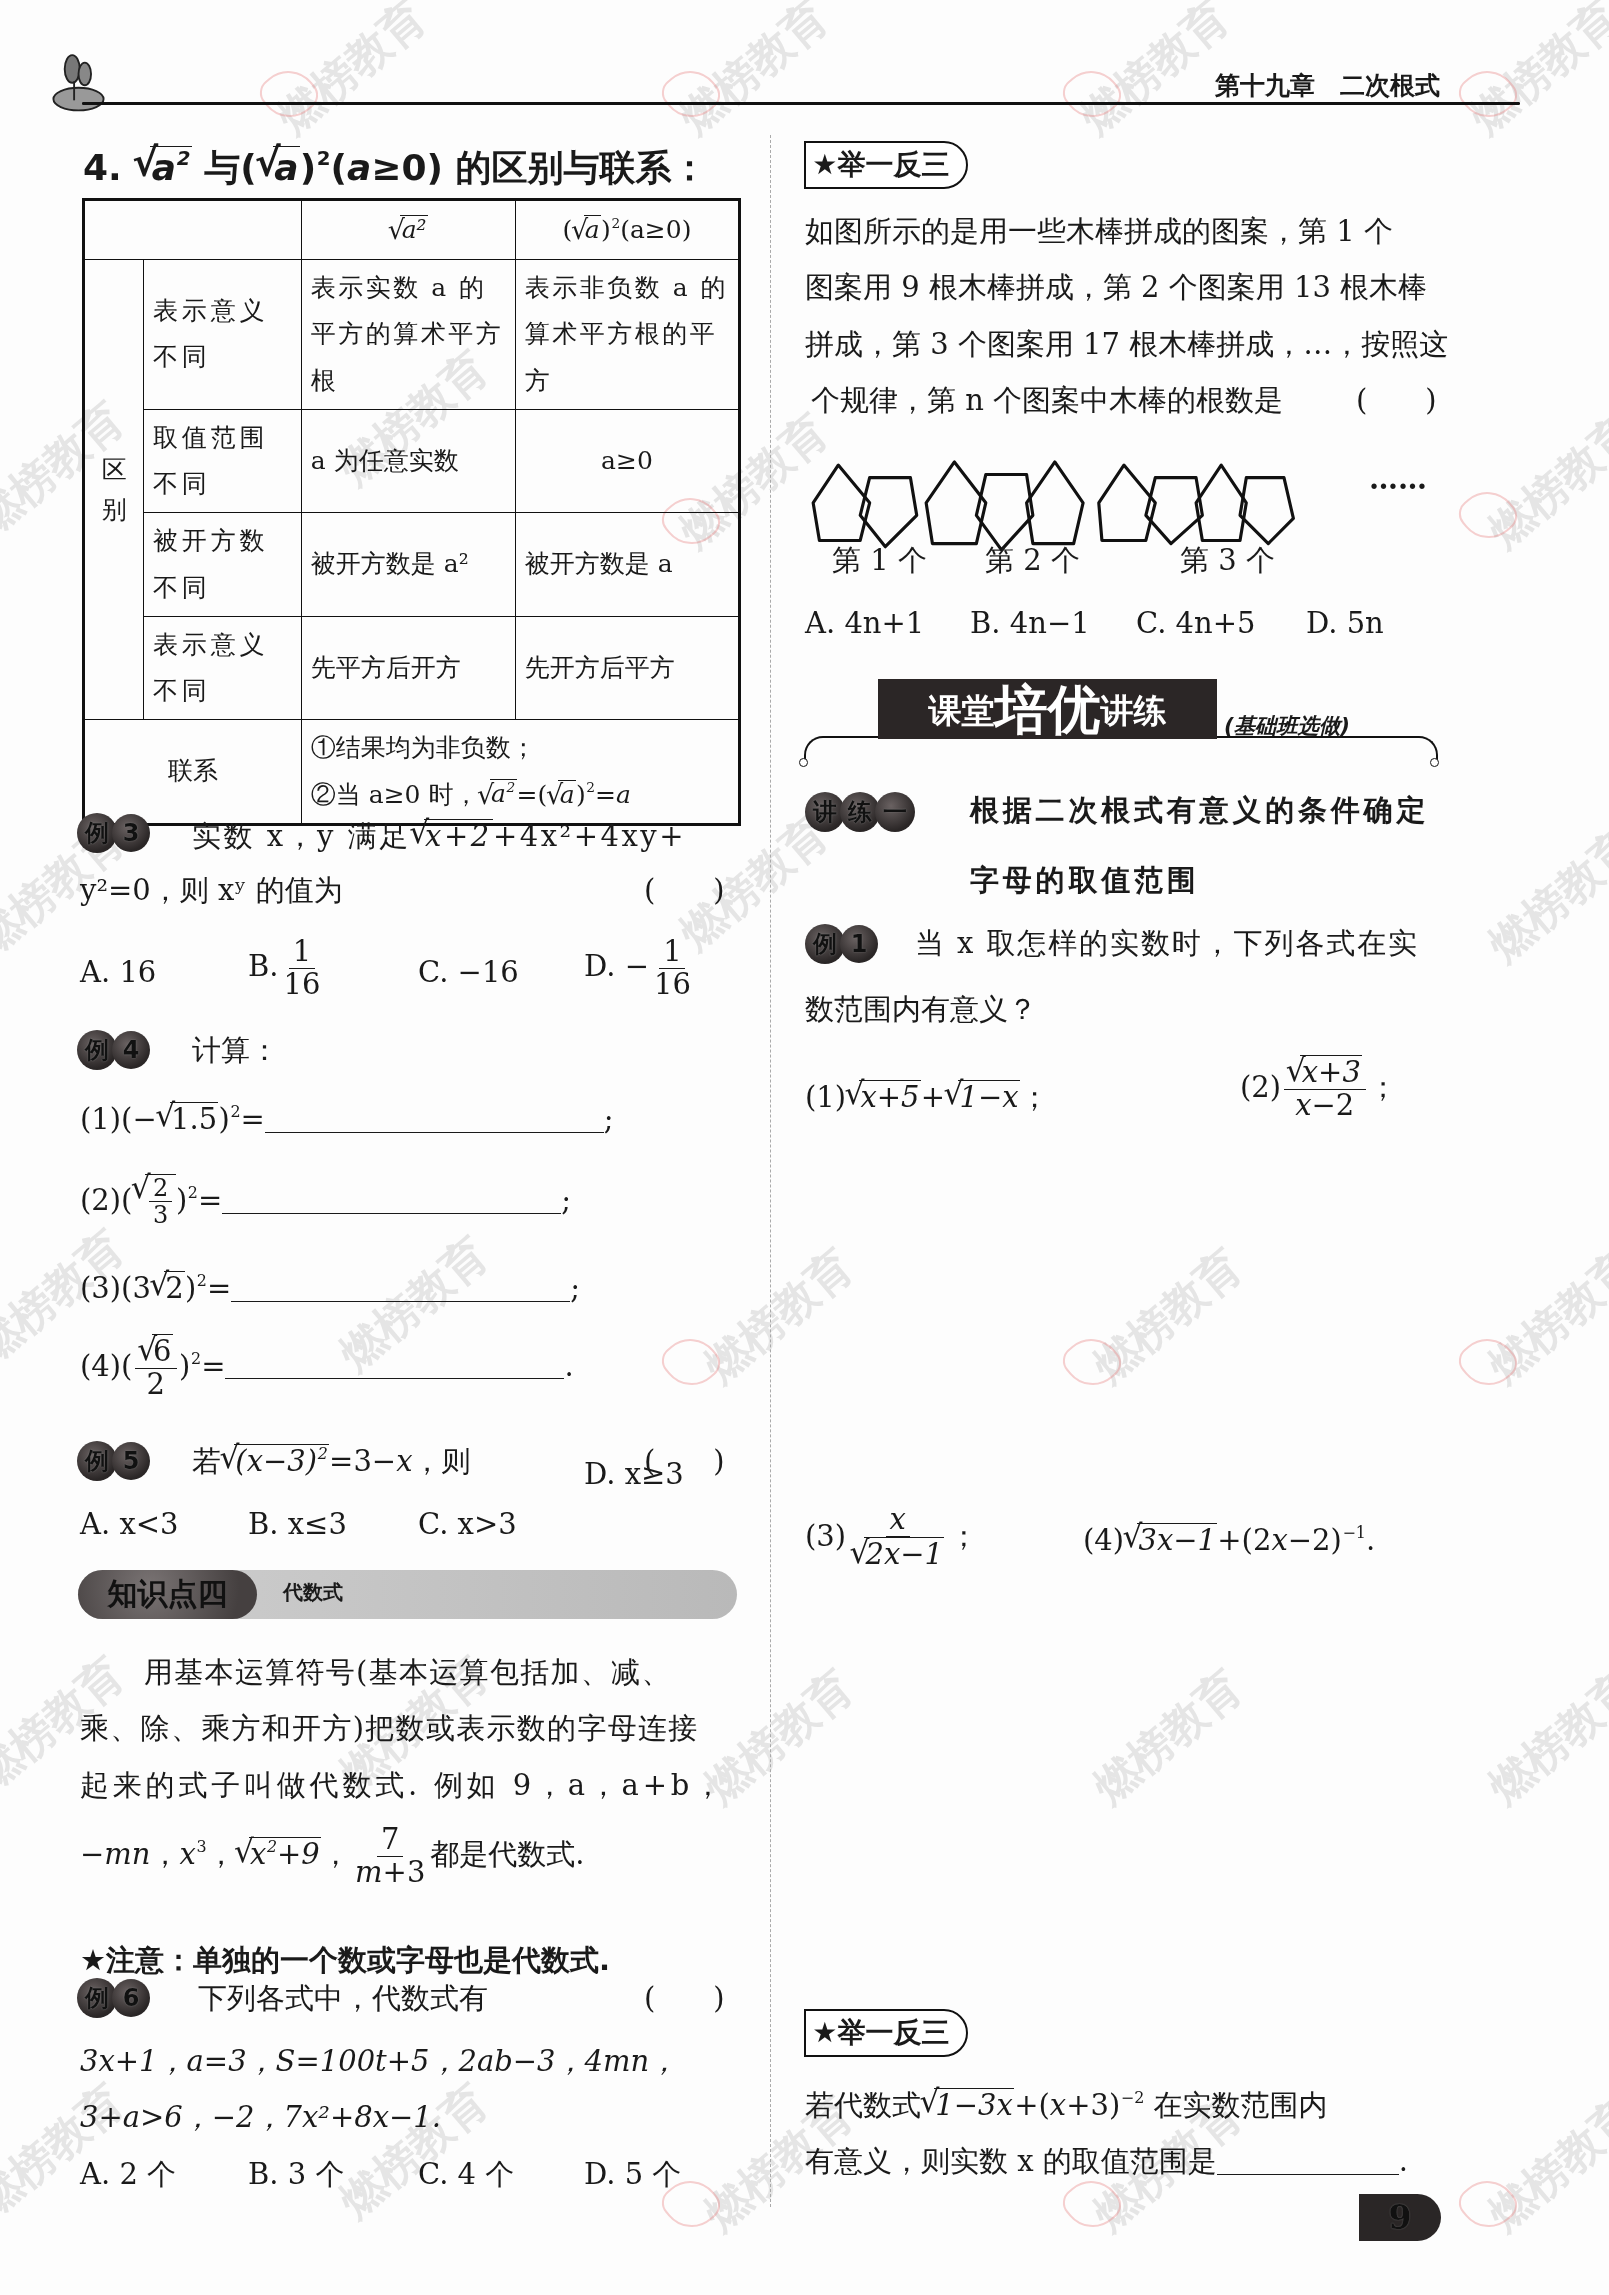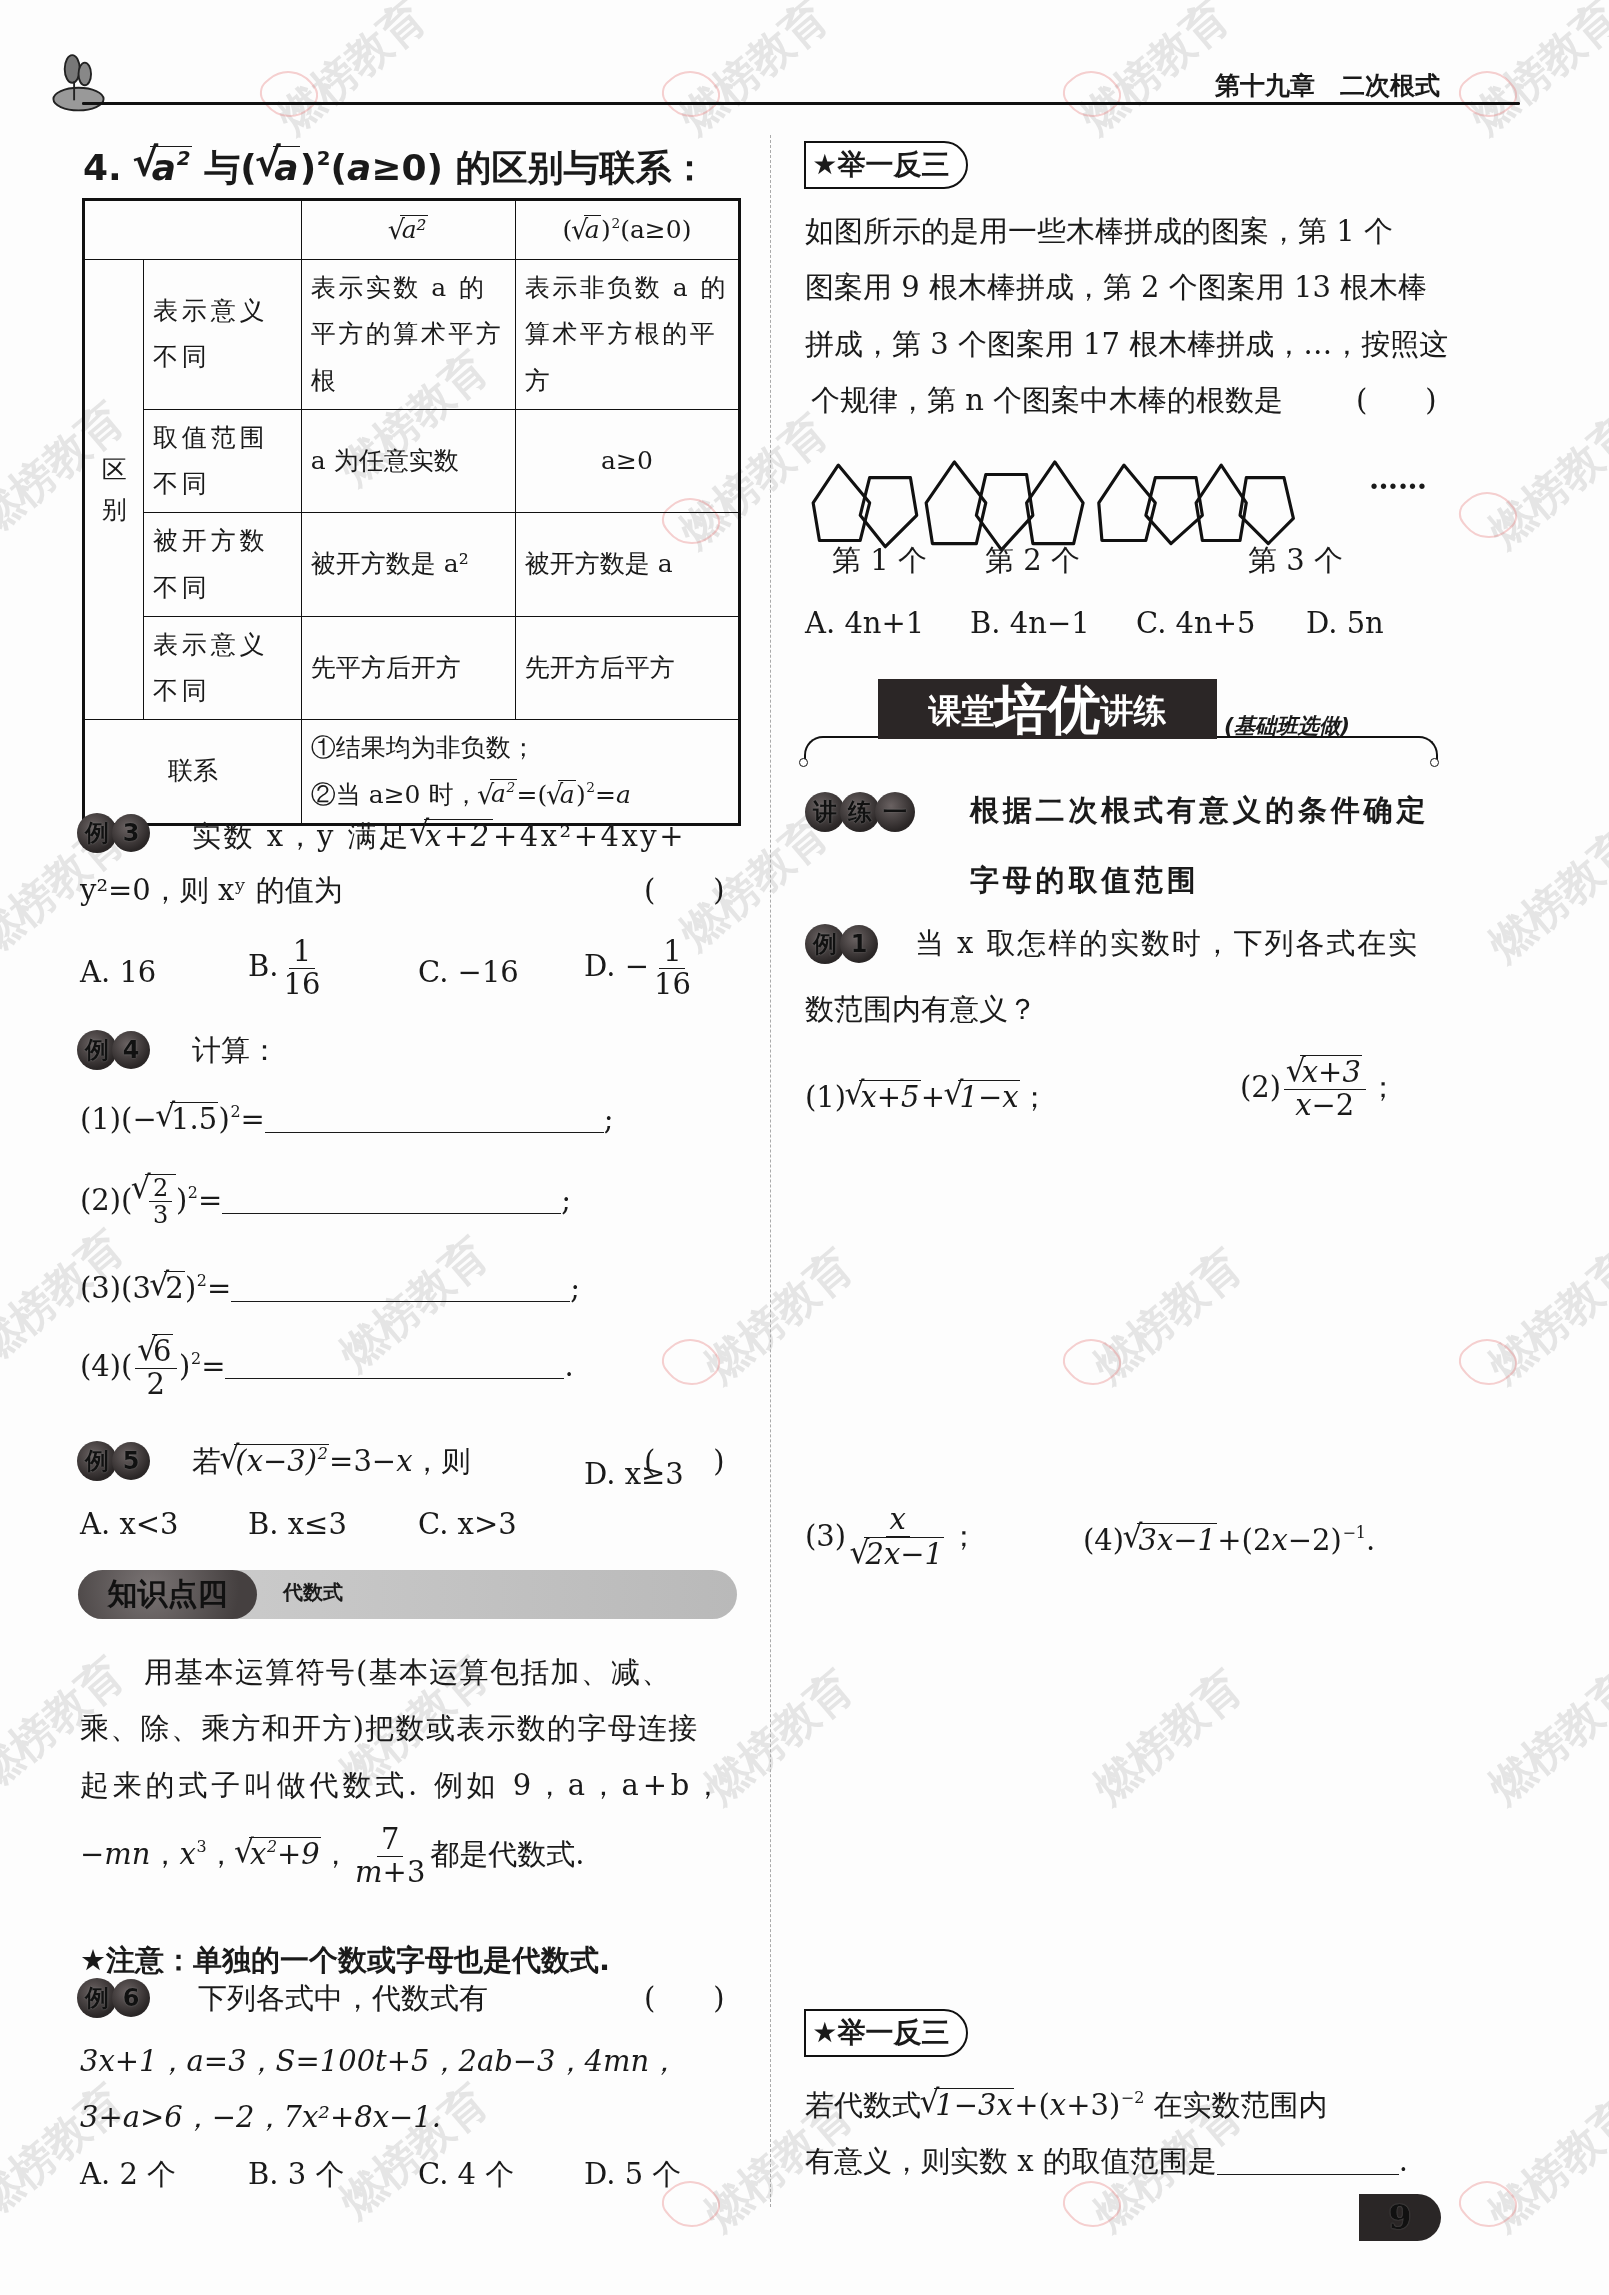--- a/index.html
+++ b/index.html
@@ -257,21 +257,21 @@
       <polygon points="45,40 5,100 10,160 80,160 95,100"></polygon>
       <polygon points="95,100 160,100 170,160 120,205 80,160" transform="translate(0,-40)"></polygon>
       <polygon points="160,100 200,40 240,100 230,160 170,160"></polygon>
       <polygon points="240,100 300,100 315,165 275,205 230,160" transform="translate(0,-40)"></polygon>
     </g>
   </g>
 </svg>
 <div class="abs txt" style="left:1369px;top:465px;font-weight:bold;">……</div>
 <div class="abs txt" style="left:832px;top:546px;">第 1 个</div>
 <div class="abs txt" style="left:985px;top:546px;">第 2 个</div>
-<div class="abs txt" style="left:1248px;top:546px;">第 3 个</div>
+<div class="abs txt" style="left:1180px;top:546px;">第 3 个</div>
 <div class="abs txt" style="left:805px;top:609px;">A. 4n+1</div>
 <div class="abs txt" style="left:970px;top:609px;">B. 4n−1</div>
 <div class="abs txt" style="left:1136px;top:609px;">C. 4n+5</div>
 <div class="abs txt" style="left:1306px;top:609px;">D. 5n</div>
 
 <div class="abs brace-line"></div>
 <div class="abs brace-dot" style="left:799px;top:758px;"></div>
 <div class="abs brace-dot" style="left:1430px;top:758px;"></div>
 <div class="abs banner-box">
   <span class="small">课堂</span>

